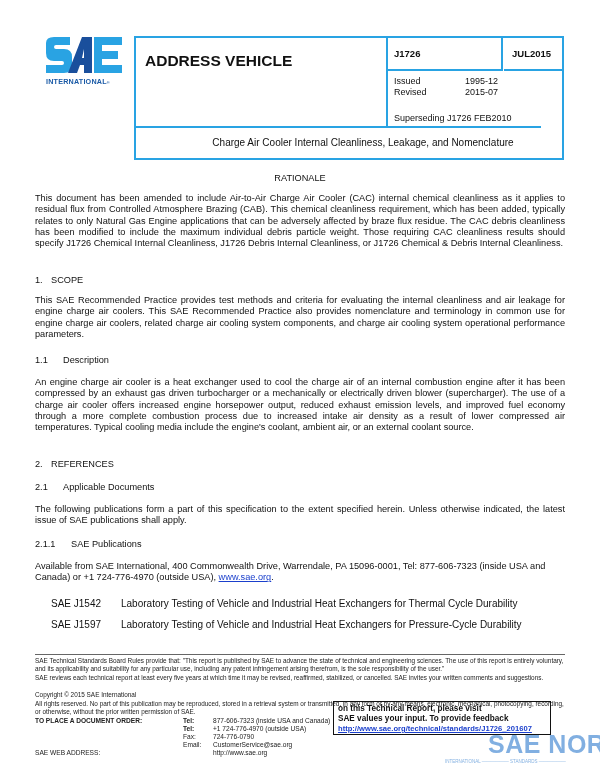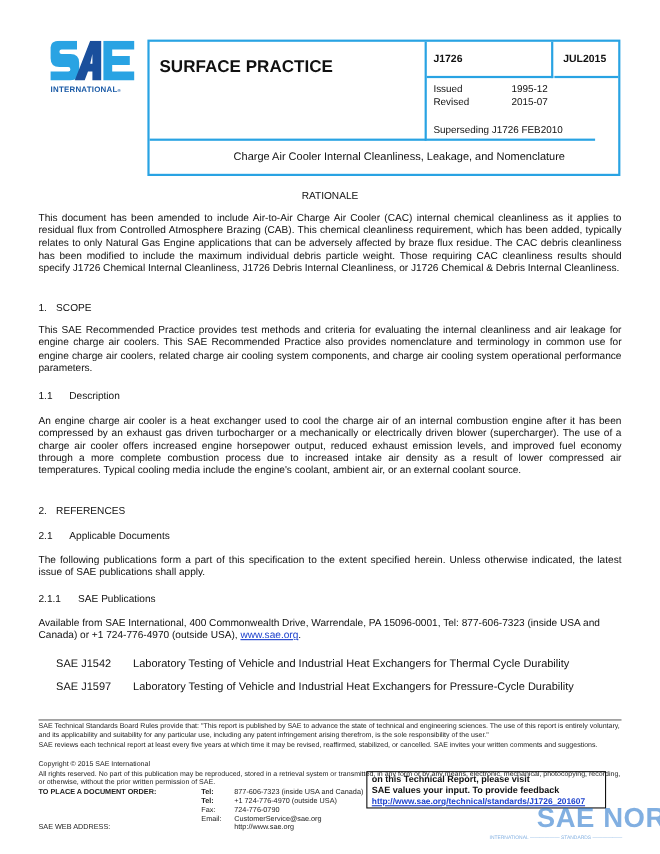--- a/index.html
+++ b/index.html
@@ -61,21 +61,21 @@
     <path d="M24 36 L38 0 L48 0 L48 36 L40 36 L40 28 L36 28 L33 36 Z M38 21 L40 21 L40 12 Z" fill="#1a4f9c"></path>
 
     <path d="M50 0 L78 0 L78 8 L58 8 L58 14 L74 14 L74 22 L58 22 L58 28 L78 28 L78 36 L50 36 Z" fill="#29a3e3"></path>
   </svg>
   <div class="logo-intl"><span>INTERNATIONAL</span><span style="font-size:4px;">®</span></div>
 </div>
 
 <div class="abs hbox">
   <div class="cell c-title">
     <div class="title-text">
-      <div>SURFACE PRACTICE</div>
+      <div>ADDRESS VEHICLE</div>
     </div>
   </div>
   <div class="cell c-doc">
     <span class="doc-no">J1726</span>
   </div>
   <div class="cell c-date">
     <span class="doc-date">JUL2015</span>
   </div>
   <div class="cell c-info">
     <div class="info-row" style="top:5px;">

